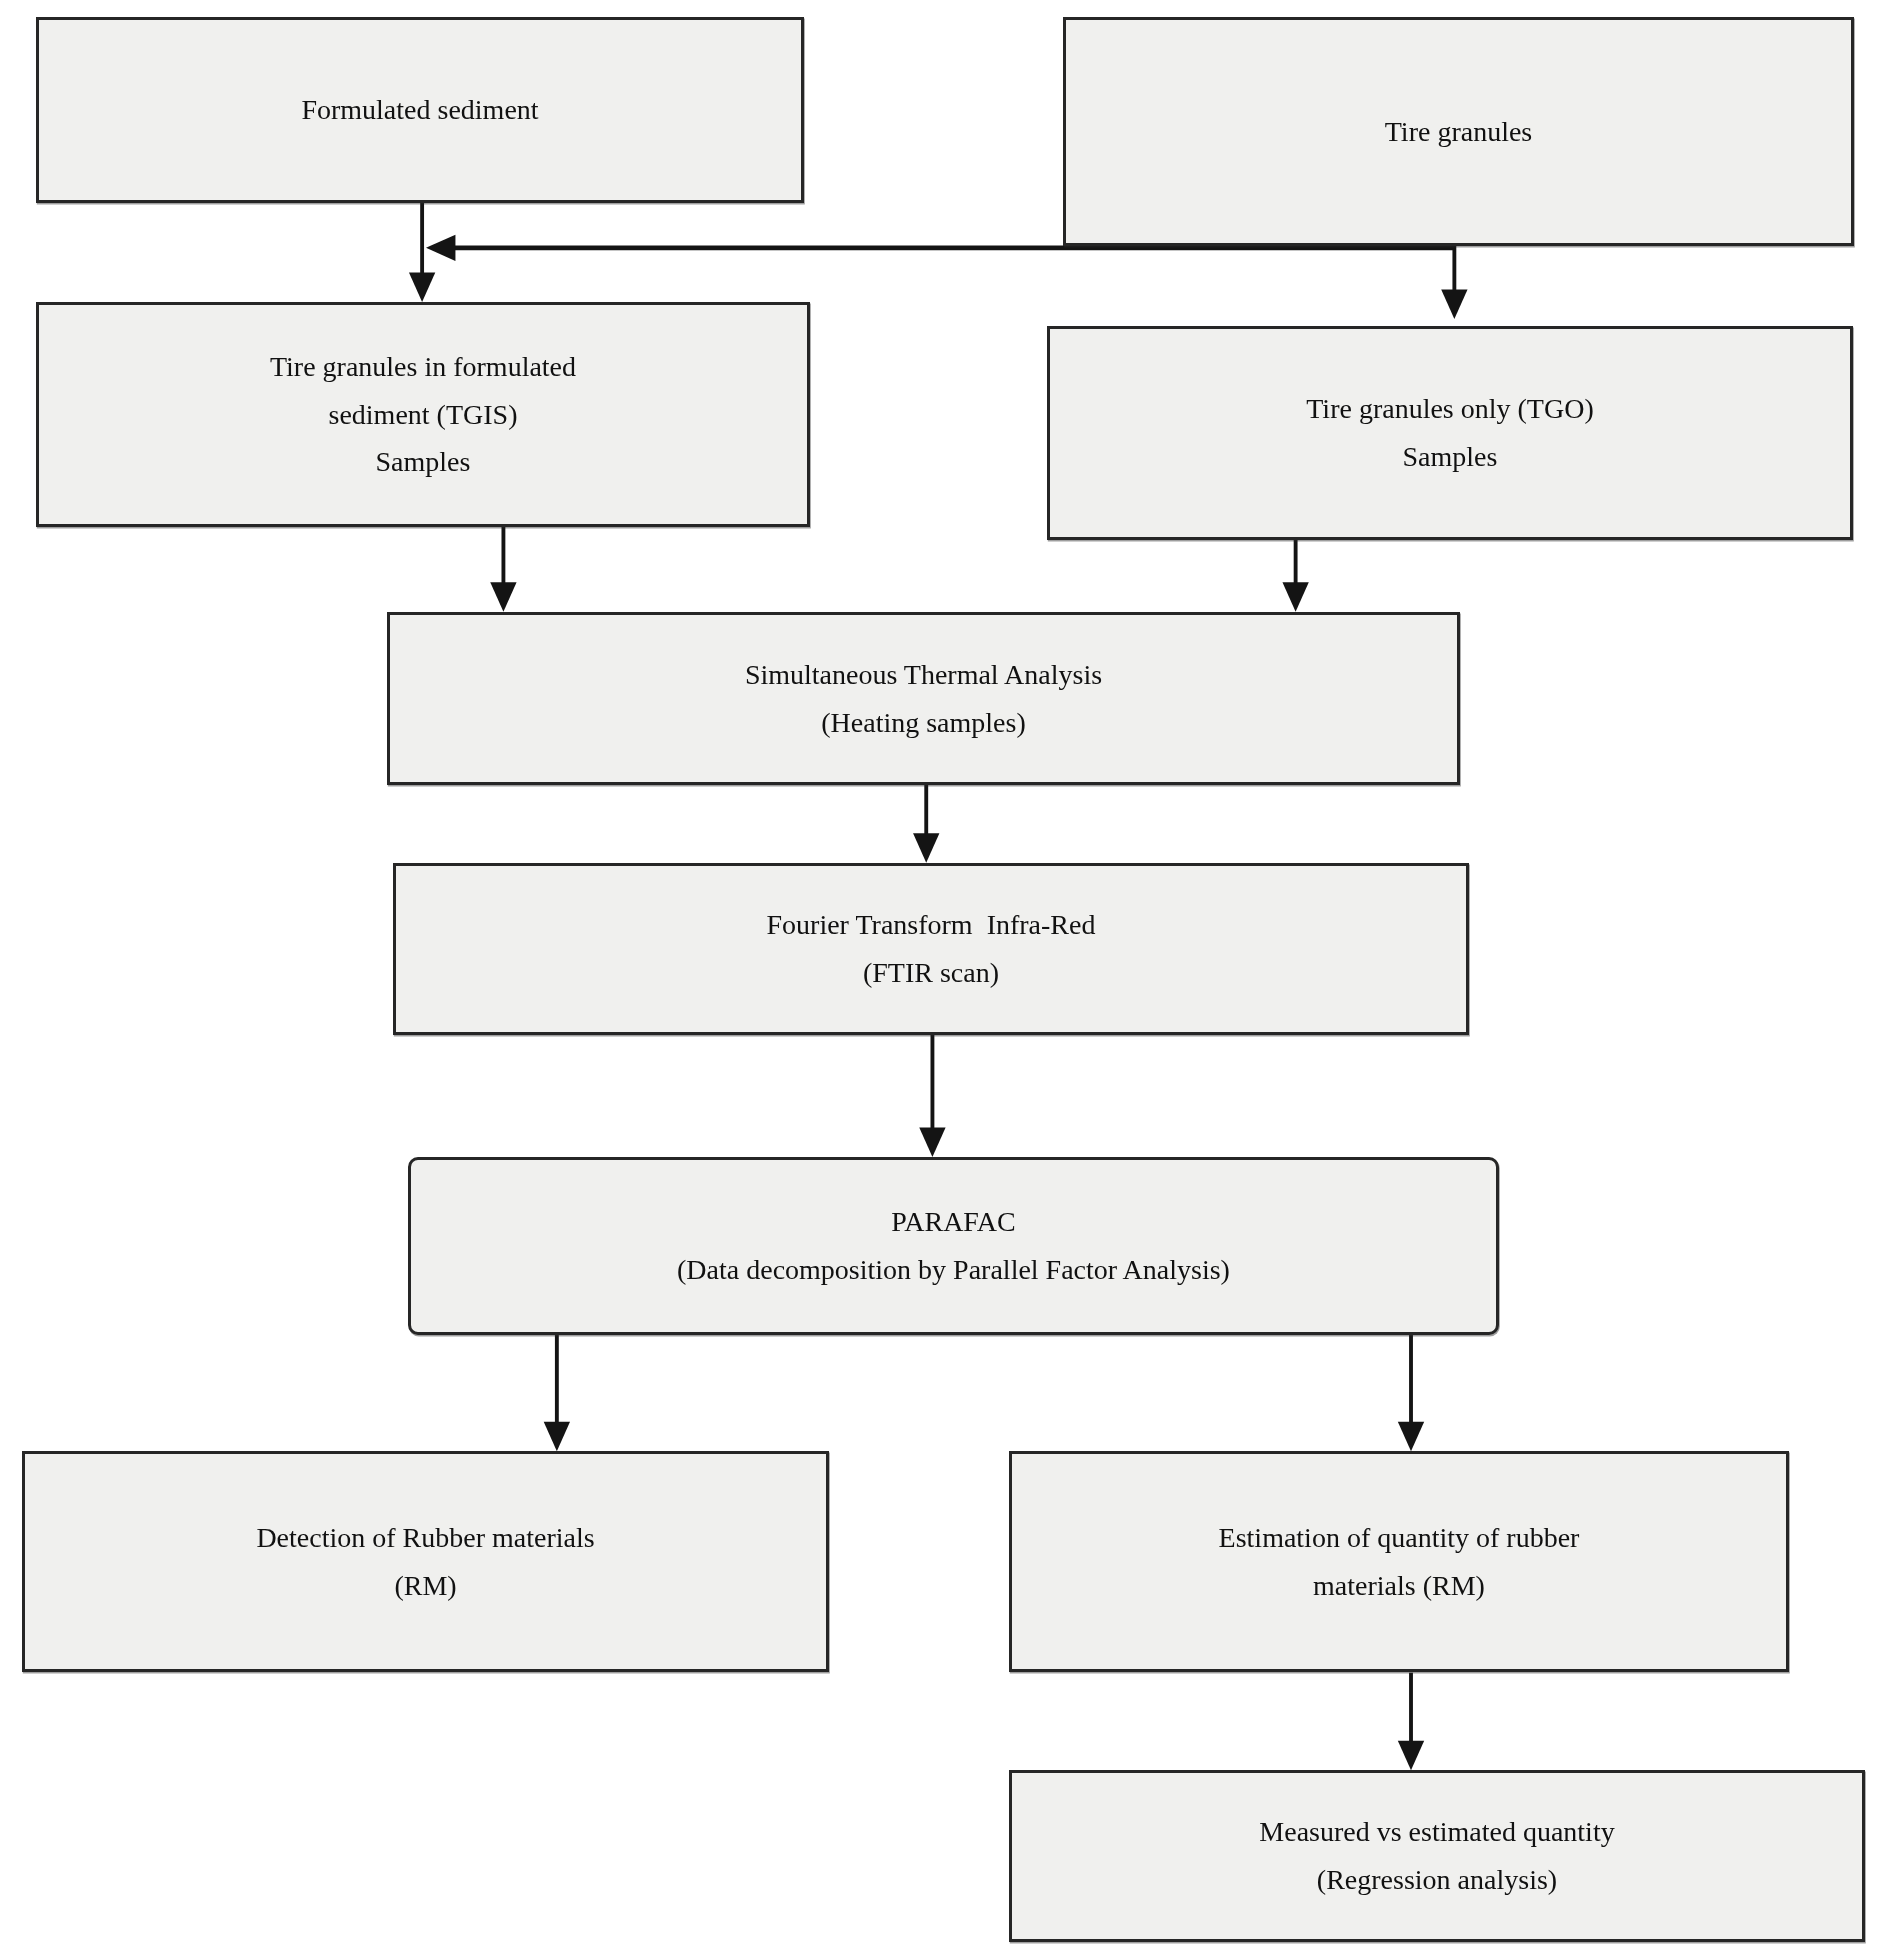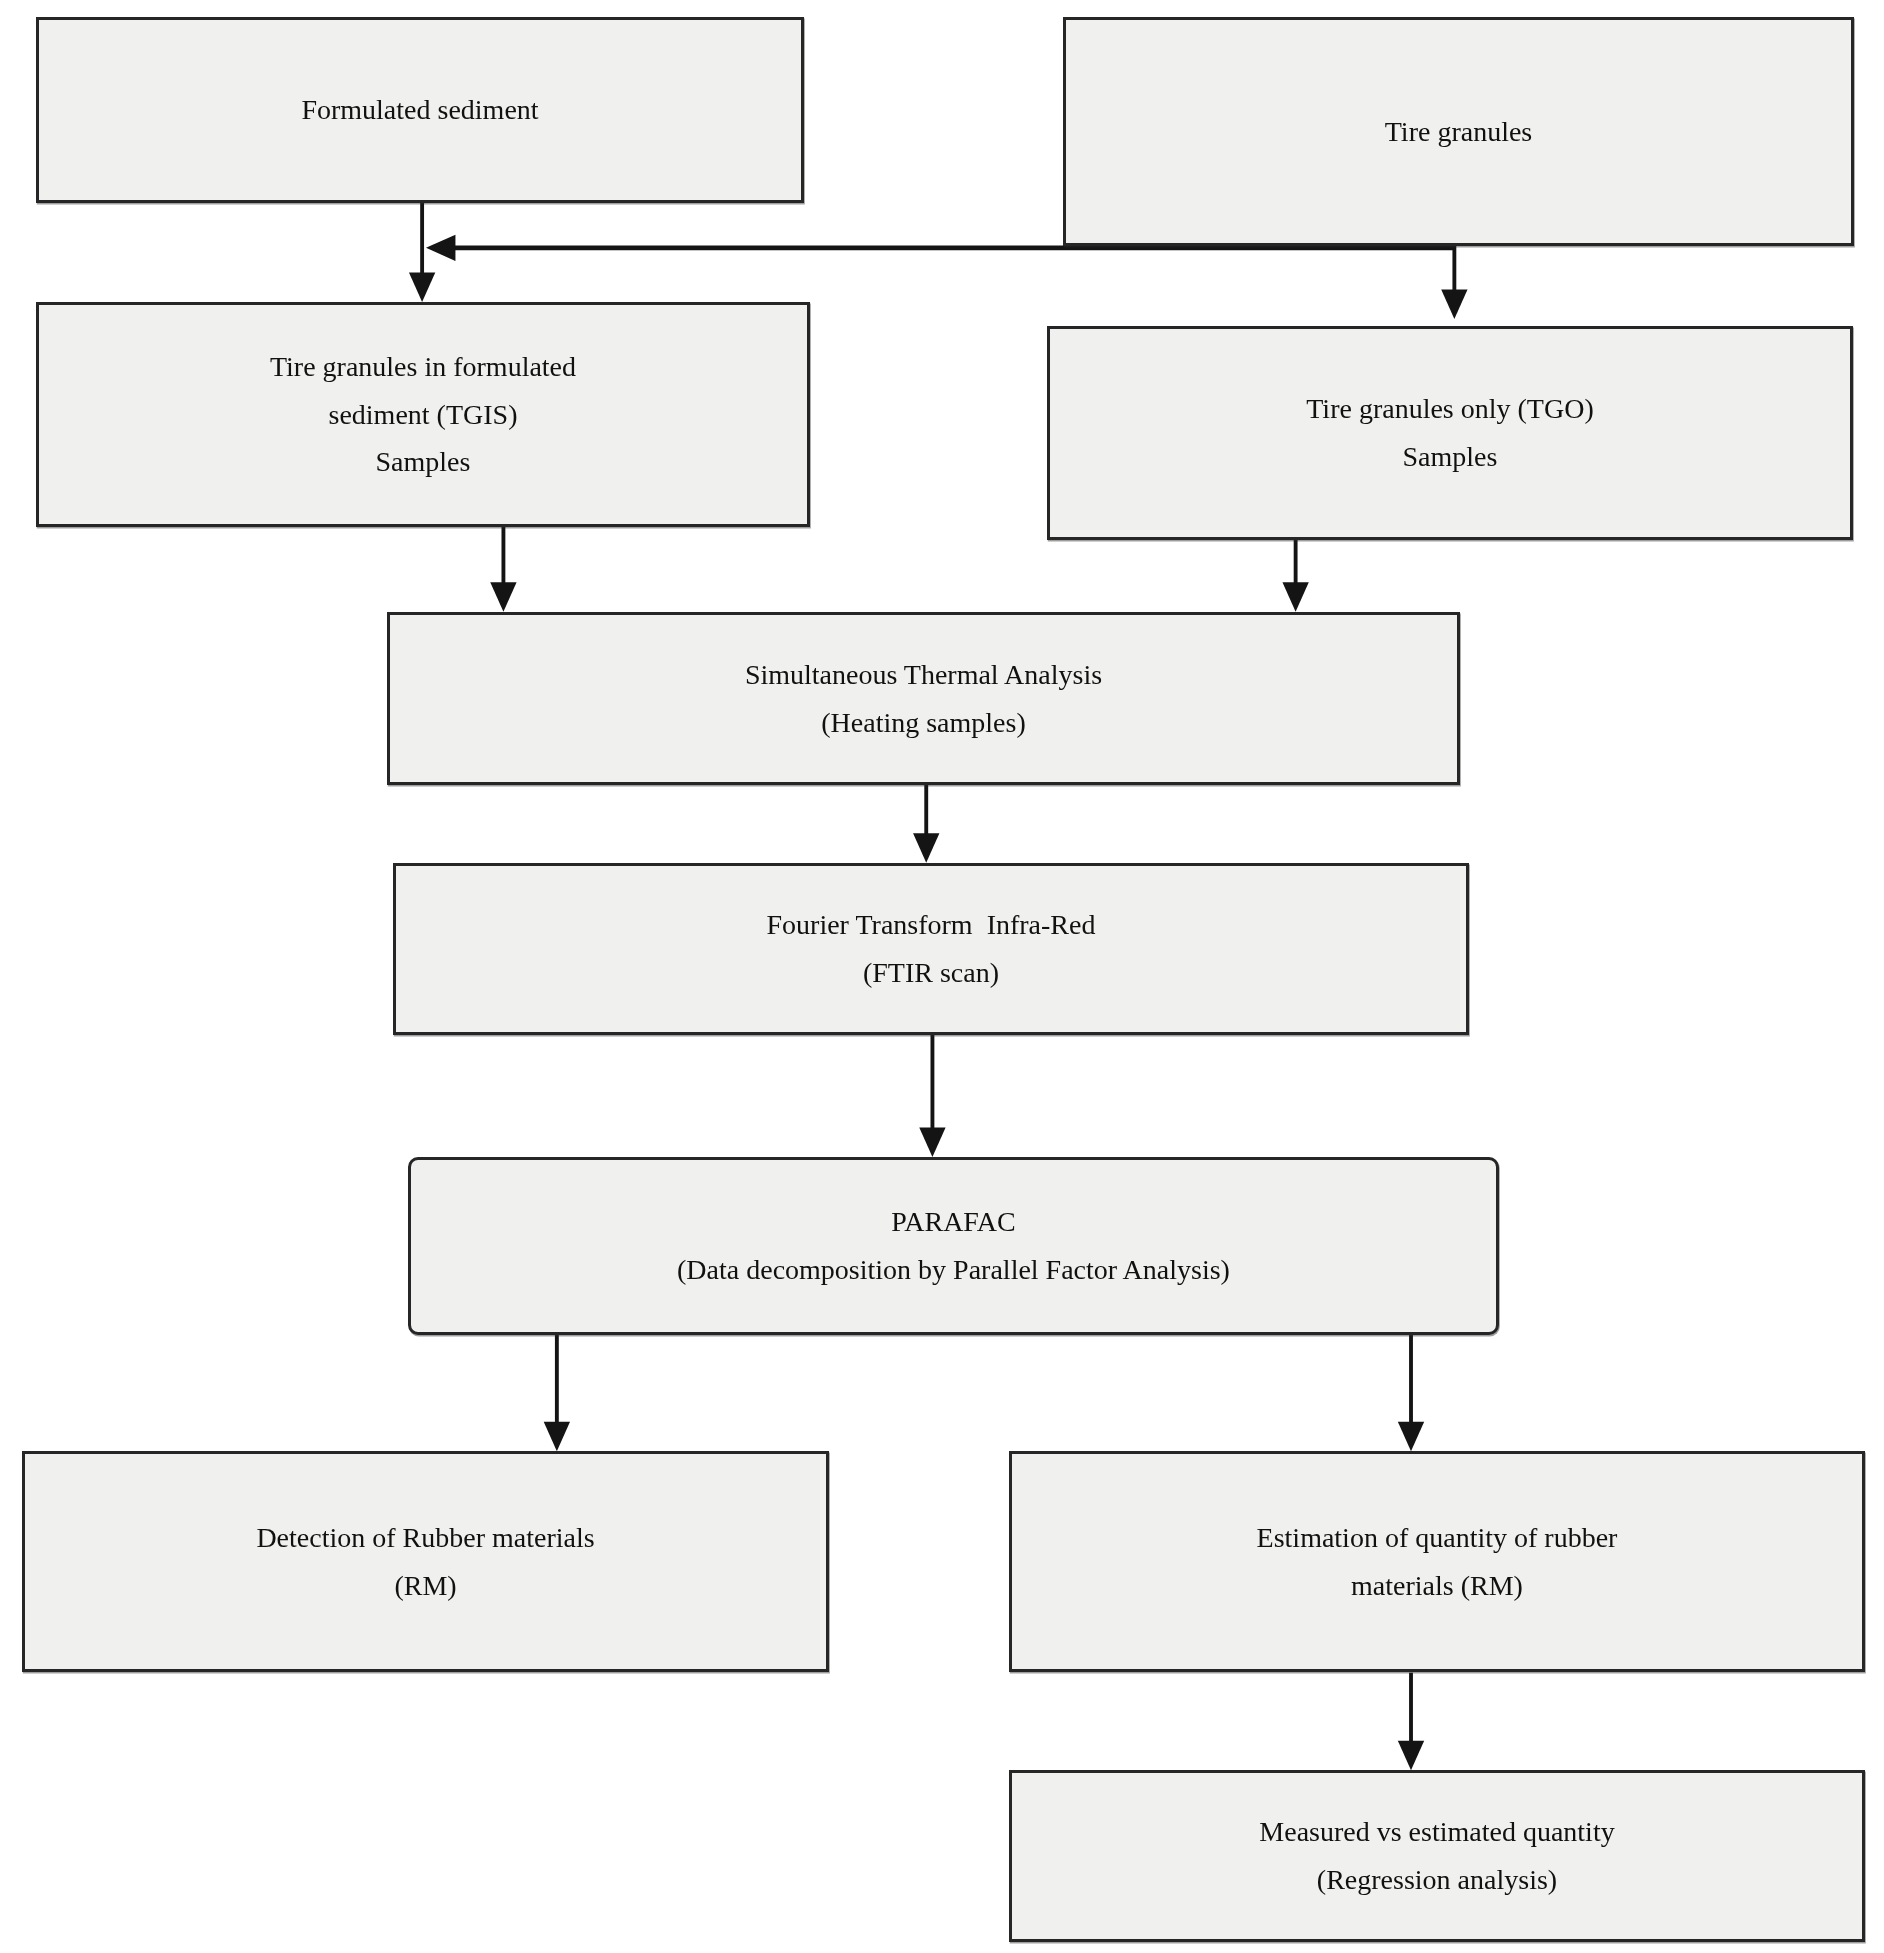--- a/index.html
+++ b/index.html
@@ -140,21 +140,21 @@
   <div class="node" style="left:408px; top:1157px; width:1091px; height:178px;border-radius:10px;">
     <div class="line">PARAFAC</div>
     <div class="line">(Data decomposition by Parallel Factor Analysis)</div>
   </div>
 
   <div class="node" style="left:22px; top:1451px; width:807px; height:221px;">
     <div class="line">Detection of Rubber materials</div>
     <div class="line">(RM)</div>
   </div>
 
-  <div class="node" style="left:1009px; top:1451px; width:856px; height:221px;">
+  <div class="node" style="left:1009px; top:1451px; width:780px; height:221px;">
     <div class="line">Estimation of quantity of rubber</div>
     <div class="line">materials (RM)</div>
   </div>
 
   <div class="node" style="left:1009px; top:1770px; width:856px; height:172px;">
     <div class="line">Measured vs estimated quantity</div>
     <div class="line">(Regression analysis)</div>
   </div>
 
 </div>

